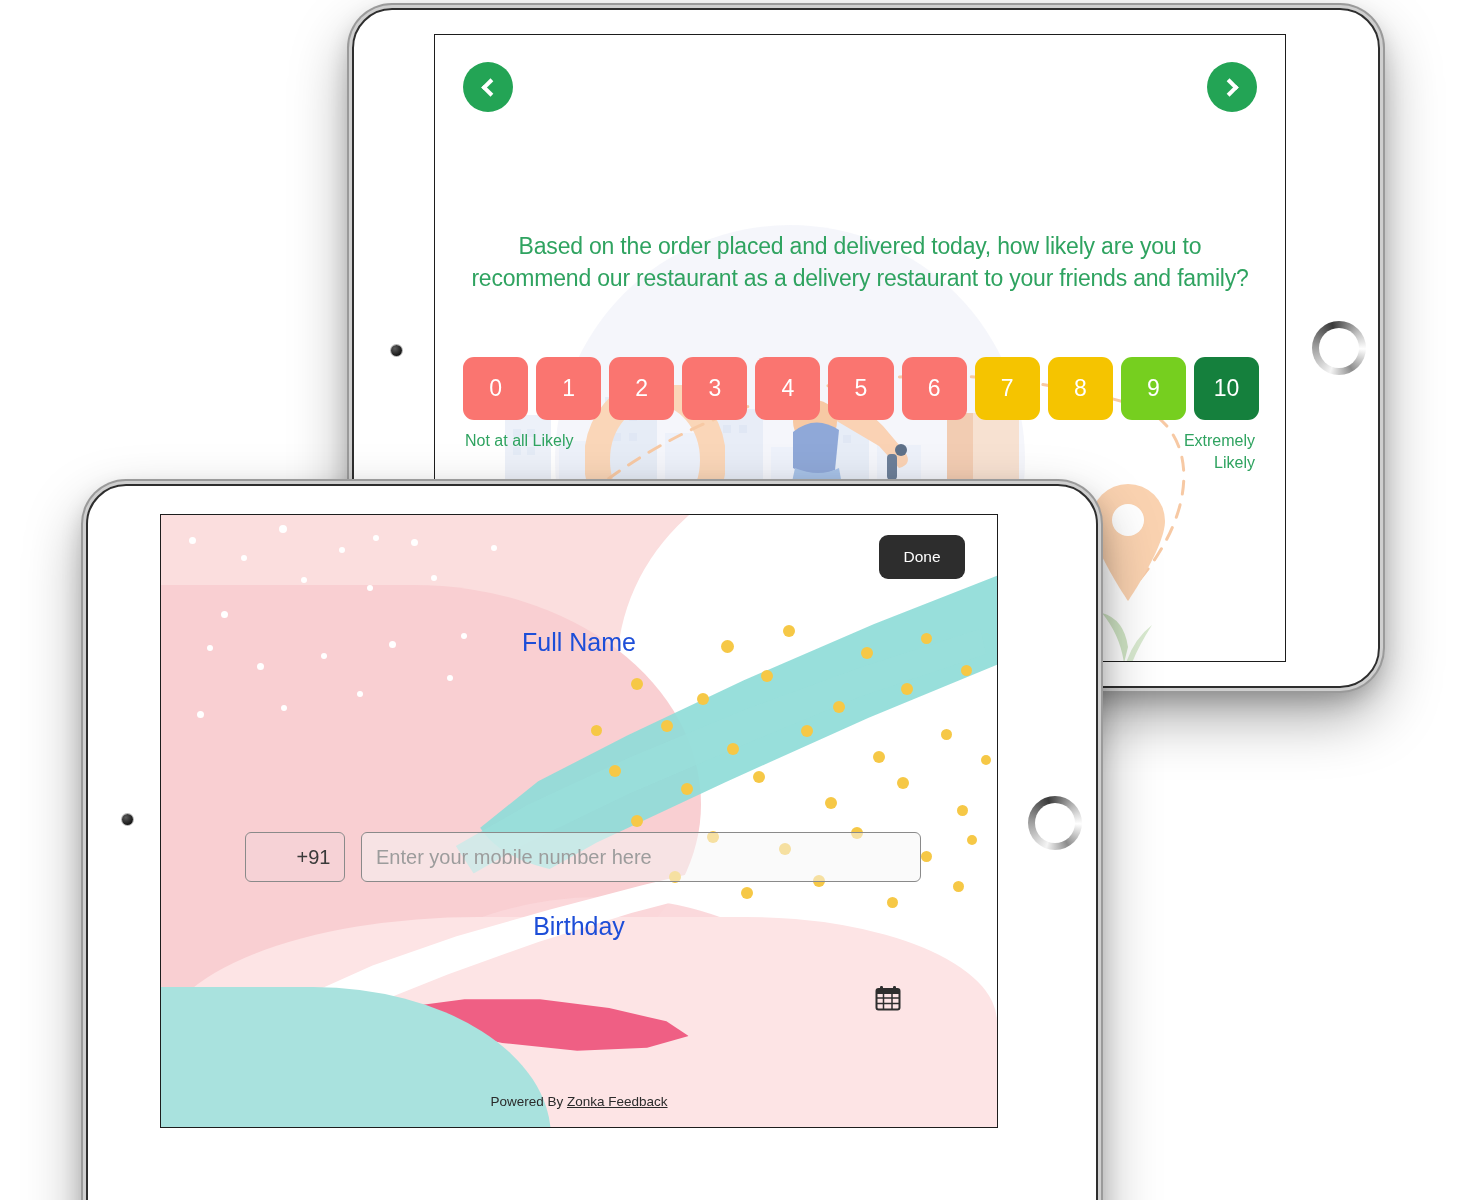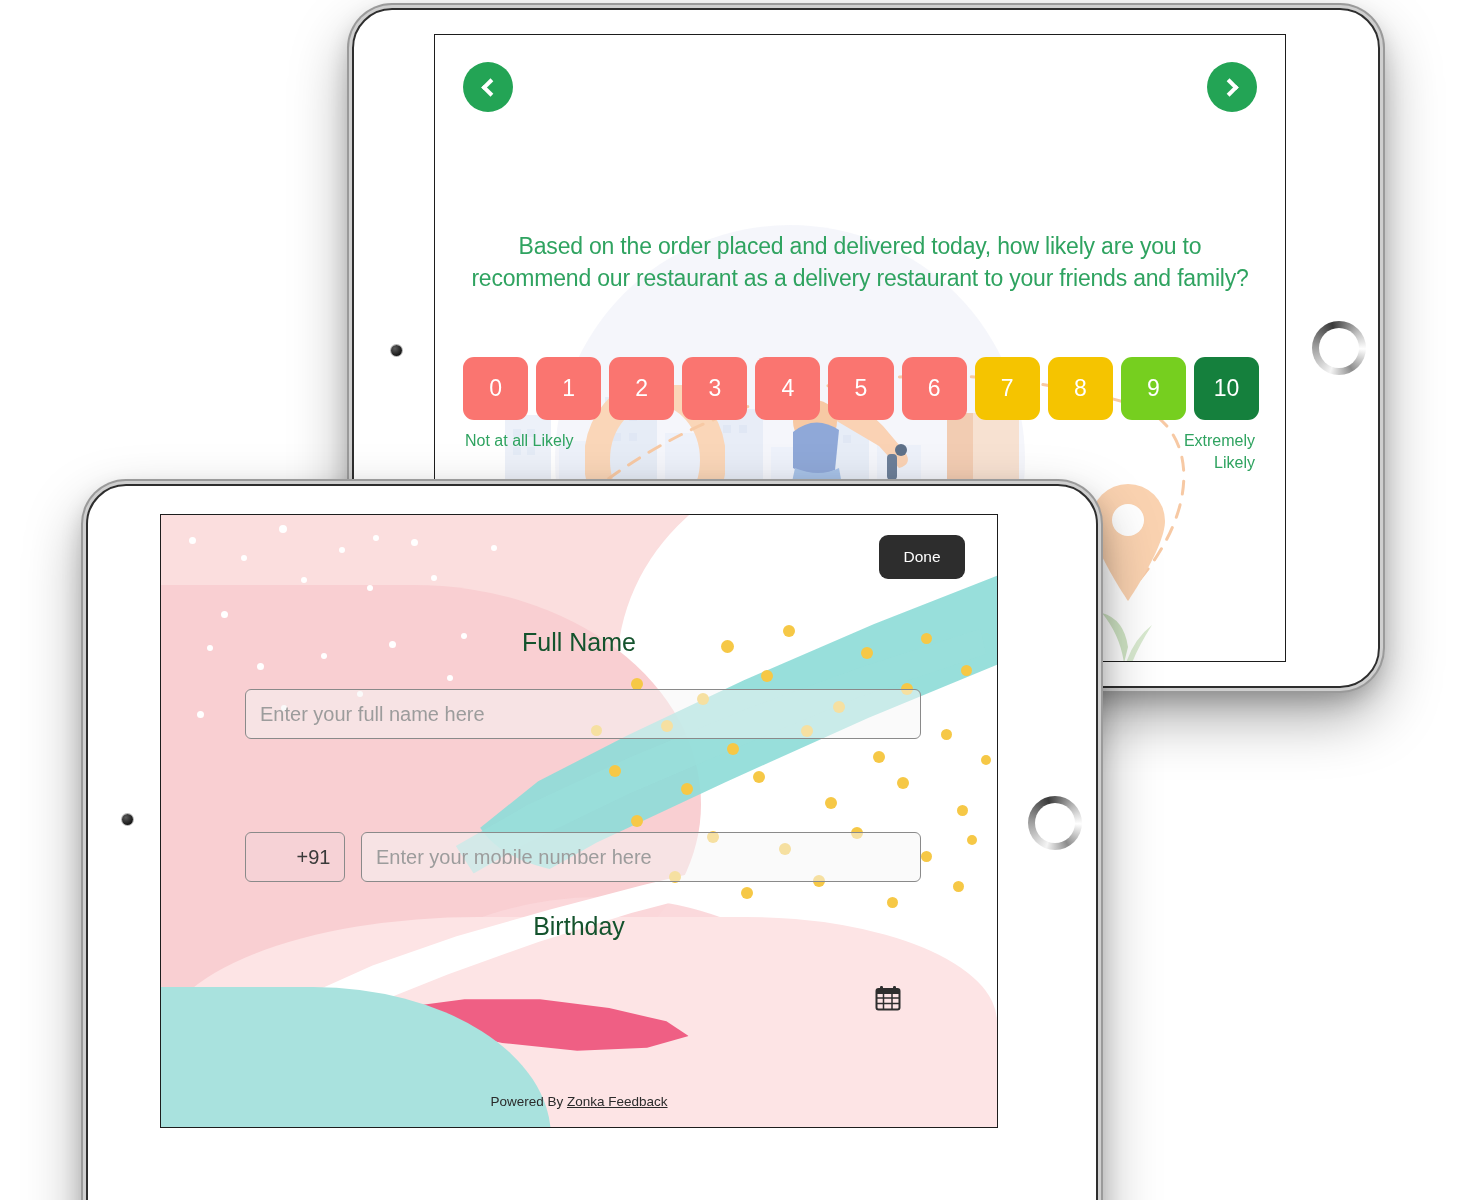--- a/index.html
+++ b/index.html
@@ -251,21 +251,21 @@
     background: #2d2d2d;
     color: #ffffff;
     border-radius: 9px;
     display: flex; align-items: center; justify-content: center;
     font-size: 15.5px;
     cursor: pointer;
   }
 
   .field-label {
     text-align: center;
-    color: #14532d;
+    color: #1d4ed8;
     font-size: 25px;
     font-weight: 400;
   }
   .fl-name { position: absolute; left: 0; right: 0; top: 113px; }
   .fl-mob  { position: absolute; left: 0; right: 0; top: 256px; }
   .fl-bday { position: absolute; left: 0; right: 0; top: 397px; }
 
   .input-box {
     position: absolute;
     height: 50px;
@@ -486,21 +486,20 @@
             <div class="dot-gold" style="left: 820px; top: 240px; width: 10px; height: 10px;"></div>
             <div class="dot-gold" style="left: 806px; top: 320px; width: 10px; height: 10px;"></div>
           </div>
       </div>
 
       <div class="form-body">
 
         <div class="done-btn">Done</div>
 
         <div class="field-label fl-name">Full Name</div>
-        <div class="input-box in-name">Enter your full name here</div>
 
         <div class="cc-box">+91</div>
         <div class="input-box in-mob">Enter your mobile number here</div>
 
         <div class="field-label fl-bday">Birthday</div>
         <svg class="cal-icon" viewBox="0 0 26 26">
           <rect x="1.5" y="4" width="23" height="20.5" rx="2" fill="none" stroke="#2e2e2e" stroke-width="2"></rect>
           <rect x="1.5" y="4" width="23" height="5" fill="#2e2e2e"></rect>
           <rect x="5" y="1" width="3" height="5" rx="1.2" fill="#2e2e2e"></rect>
           <rect x="18" y="1" width="3" height="5" rx="1.2" fill="#2e2e2e"></rect>

